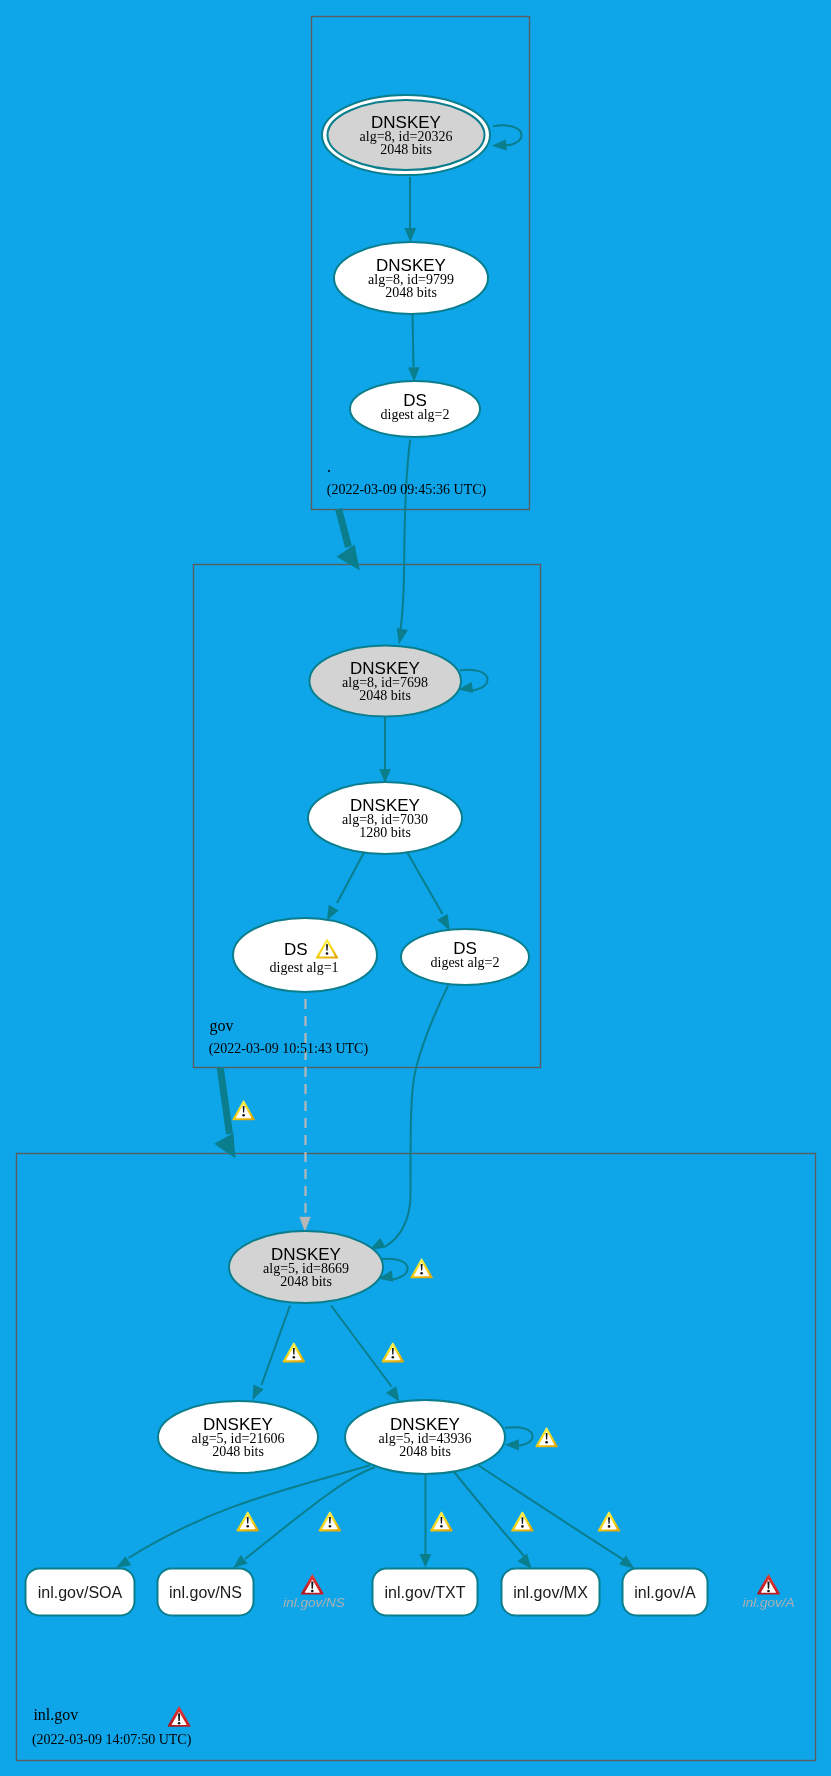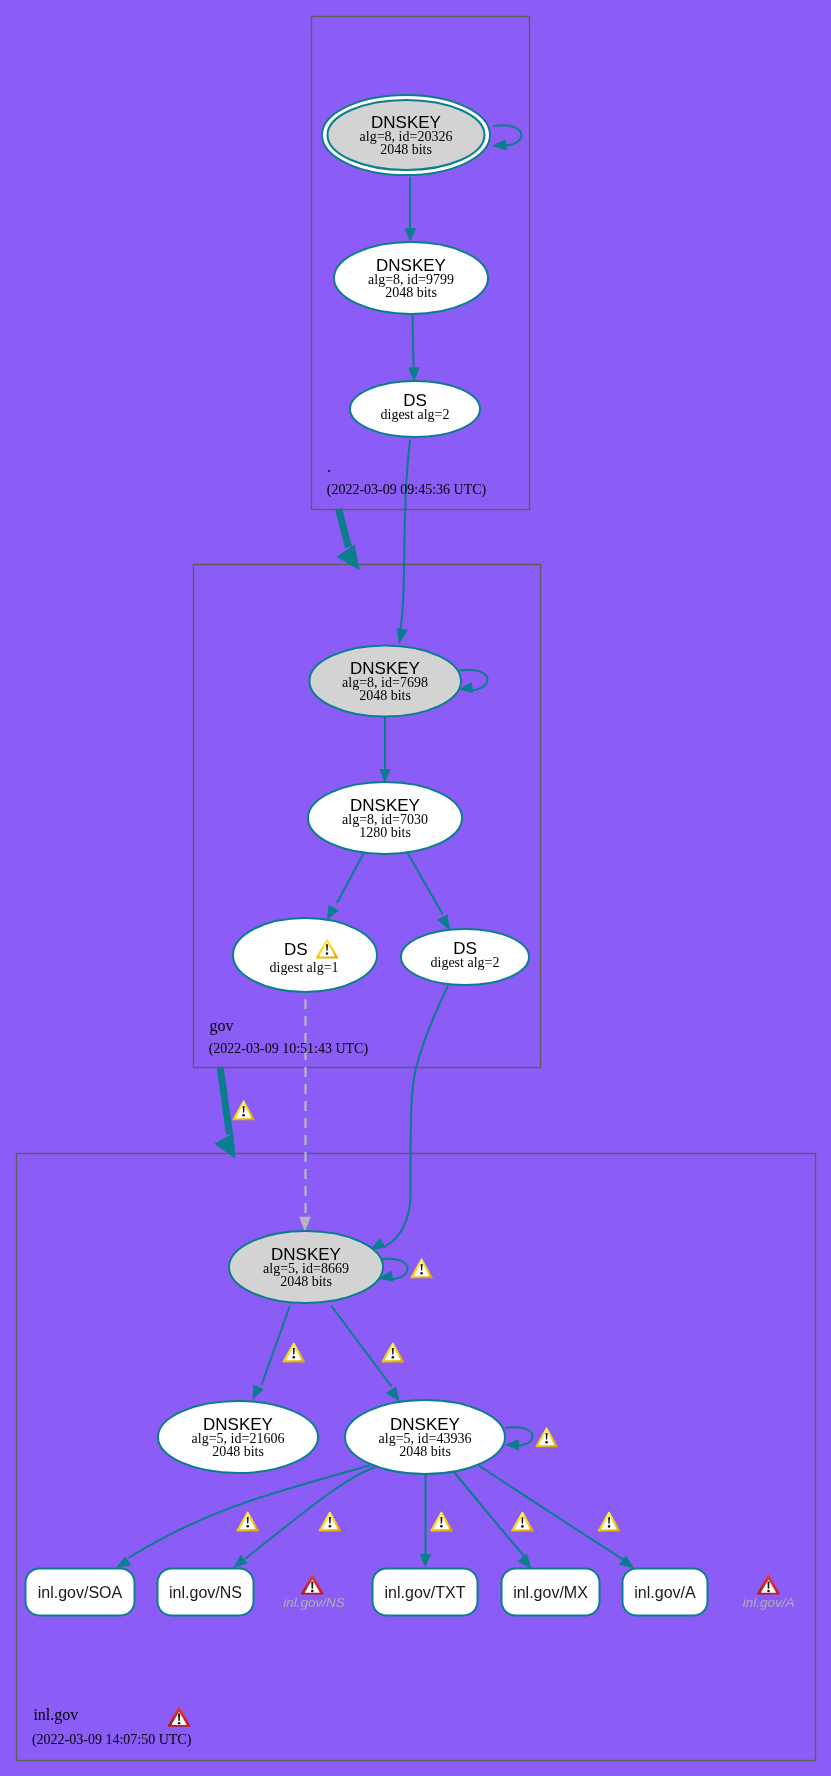--- a/index.html
+++ b/index.html
@@ -1,19 +1,19 @@
 <!DOCTYPE html>
 <html><head>
 <meta charset="utf-8">
 <title>DNSSEC Authentication Chain</title>
 <style>
   html,body{margin:0;padding:0;background:#ffffff;}
   body{width:831px;height:1776px;overflow:hidden;
        font-family:"Liberation Sans",sans-serif;-webkit-font-smoothing:antialiased;}
-  #stage{position:relative;width:831px;height:1776px;background:#8b5cf6;}
+  #stage{position:relative;width:831px;height:1776px;background:#0ea5e9;}
   svg#graph{display:block;position:absolute;left:0;top:0;}
   .zbox{fill:none;stroke:#5c5c5c;stroke-width:1.35;}
   .ell{stroke:#0a7e8c;stroke-width:2;}
   .ell.secure{fill:#d3d3d3;}
   .ell.plain{fill:#ffffff;}
   .rrset{fill:#ffffff;stroke:#0a7e8c;stroke-width:2;}
   .edge{fill:none;stroke:#0a7e8c;stroke-width:2;stroke-linecap:butt;}
   .edge-thick{fill:none;stroke:#0a7e8c;stroke-width:7;}
   .edge-bogus{fill:none;stroke:#b7b7b7;stroke-width:2.2;stroke-dasharray:10,7;}
   .ahead{fill:#0a7e8c;stroke:none;}

